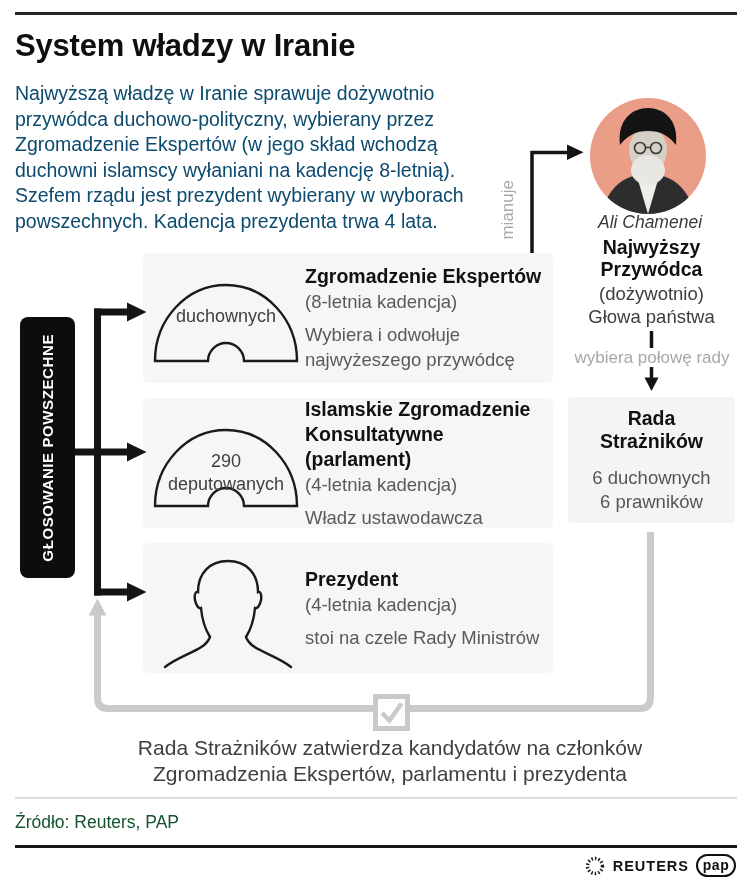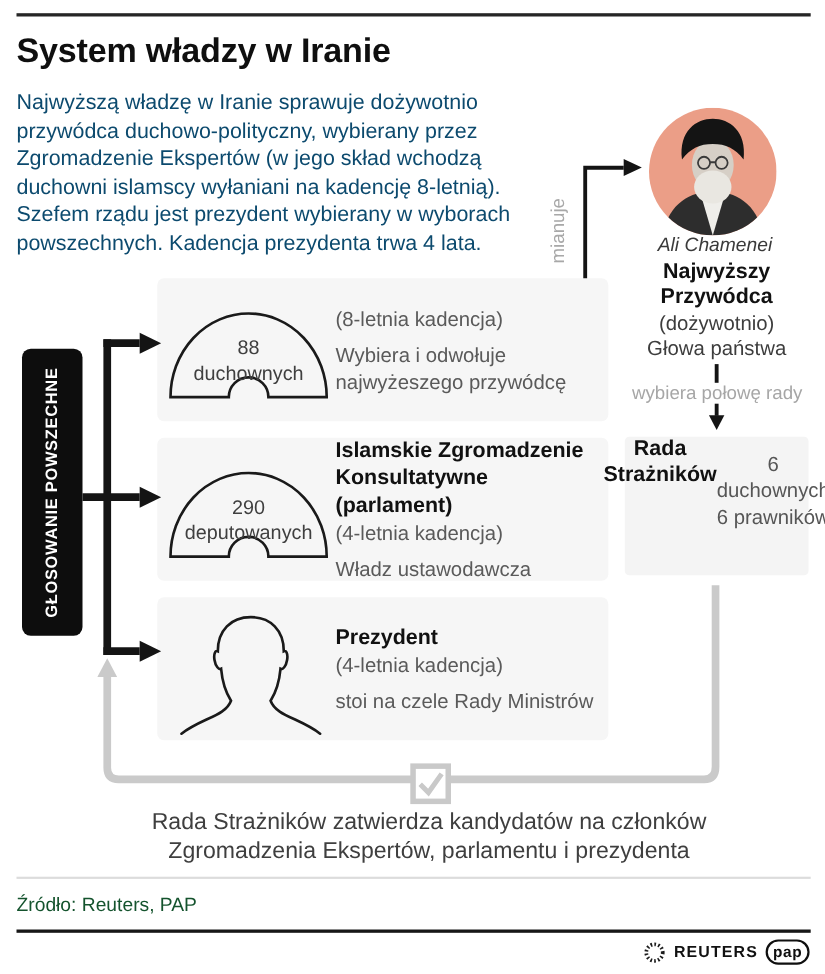--- a/index.html
+++ b/index.html
@@ -37,21 +37,21 @@
   .arc-label { position:absolute; left:0; right:0; top:52px; text-align:center; font-size:18px; line-height:23px; color:#3f3f3f; }
   .arc-label span { display:block; }
   .head-svg { position:absolute; left:2px; top:8px; }
   .box-text { position:absolute; left:162px; top:0; width:248px; height:130px; display:flex; flex-direction:column; justify-content:center; }
   .b-name { font-size:19.5px; font-weight:bold; line-height:25px; color:#111; }
   .b-term { font-size:18.5px; line-height:25px; color:#5a5a5a; }
   .b-desc { margin-top:8px; font-size:18.5px; line-height:25px; color:#5a5a5a; }
   .b-desc span { display:block; }
 
   
-  .guardian { position:absolute; left:568px; top:397px; width:167px; height:126px; background:#f4f4f4; border-radius:4px; display:flex; flex-direction:row; justify-content:center; text-align:center; z-index:1; }
+  .guardian { position:absolute; left:568px; top:397px; width:167px; height:126px; background:#f4f4f4; border-radius:4px; display:flex; flex-direction:column; justify-content:center; text-align:center; z-index:1; }
   .g-name span { display:block; font-size:19.5px; font-weight:bold; line-height:23px; color:#111; }
   .g-members { margin-top:13px; }
   .g-members span { display:block; font-size:18.5px; line-height:24px; color:#565656; }
 
   .caption { position:absolute; left:35px; top:735px; width:710px; text-align:center; font-size:21px; line-height:26px; color:#3f3f3f; }
   .caption span { display:block; }
 
   
   .hr-light { position:absolute; left:15px; top:797px; width:722px; height:2px; background:#dcdcdc; }
   .source { position:absolute; left:15px; top:812px; font-size:17.5px; color:#14532d; }
@@ -139,25 +139,25 @@
   <div class="rail">
     <span class="vlabel">GŁOSOWANIE POWSZECHNE</span>
   </div>
 
   <div class="body-box box1">
     <div class="icon-wrap">
       <svg class="arc-svg" width="150" height="88" viewBox="0 0 150 88">
         <path d="M4,84 A71,76 0 0 1 146,84 L93,84 A18,18 0 0 0 57,84 Z" fill="#f6f6f6" stroke="#1a1a1a" stroke-width="2.4"></path>
       </svg>
       <div class="arc-label">
-        <span>88</span>
         <span>duchownych</span>
       </div>
     </div>
     <div class="box-text">
+      <div class="b-name">Zgromadzenie Ekspertów</div>
       <div class="b-term">(8-letnia kadencja)</div>
       <div class="b-desc">
         <span>Wybiera i odwołuje</span>
         <span>najwyżeszego przywódcę</span>
       </div>
     </div>
   </div>
 
   <div class="body-box box2">
     <div class="icon-wrap">

